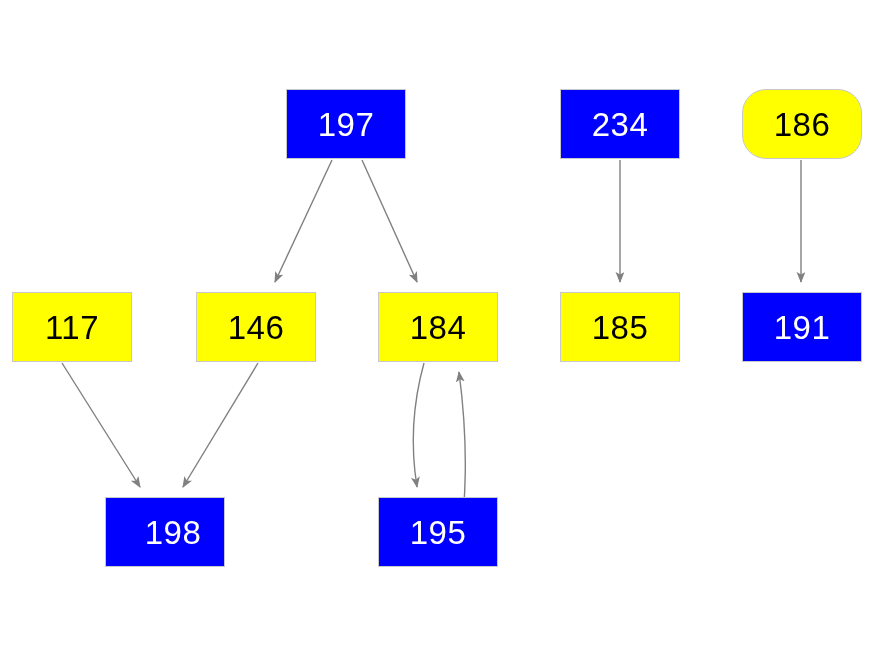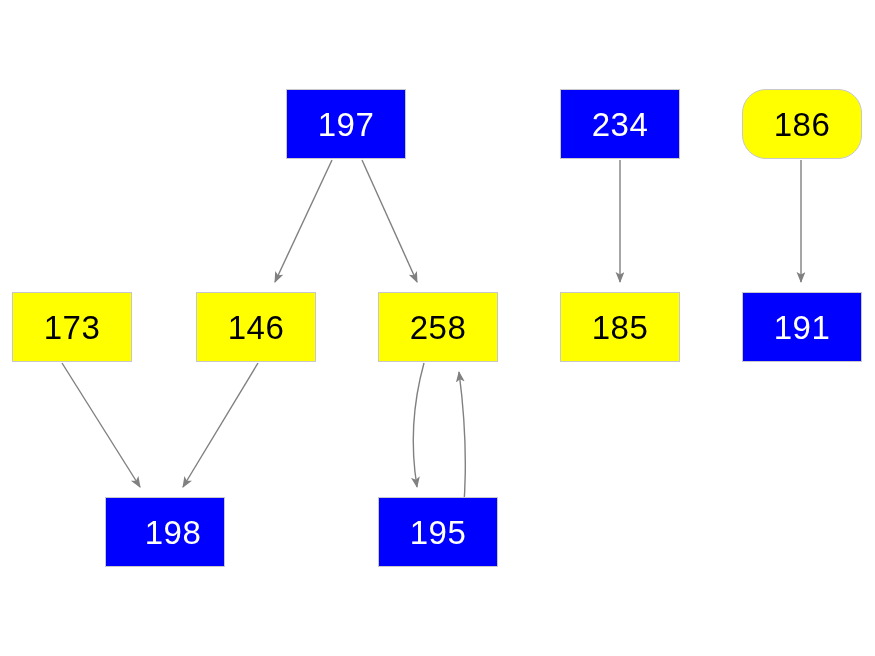--- a/index.html
+++ b/index.html
@@ -76,27 +76,27 @@
       <div class="graph-node node-blue" style="left: 286px; top: 89px; width: 120px; height: 70px;">
         <span class="node-label">197</span>
       </div>
       <div class="graph-node node-blue" style="left: 560px; top: 89px; width: 120px; height: 70px;">
         <span class="node-label">234</span>
       </div>
       <div class="graph-node node-yellow" style="left: 742px; top: 89px; width: 120px; height: 70px; border-radius: 24px;">
         <span class="node-label">186</span>
       </div>
       <div class="graph-node node-yellow" style="left: 12px; top: 292px; width: 120px; height: 70px;">
-        <span class="node-label">173</span>
+        <span class="node-label">117</span>
       </div>
       <div class="graph-node node-yellow" style="left: 196px; top: 292px; width: 120px; height: 70px;">
         <span class="node-label">146</span>
       </div>
       <div class="graph-node node-yellow" style="left: 378px; top: 292px; width: 120px; height: 70px;">
-        <span class="node-label">258</span>
+        <span class="node-label">184</span>
       </div>
       <div class="graph-node node-yellow" style="left: 560px; top: 292px; width: 120px; height: 70px;">
         <span class="node-label">185</span>
       </div>
       <div class="graph-node node-blue" style="left: 742px; top: 292px; width: 120px; height: 70px;">
         <span class="node-label">191</span>
       </div>
       <div class="graph-node node-blue" style="left: 105px; top: 497px; width: 120px; height: 70px; padding-left: 16px;">
         <span class="node-label">198</span>
       </div>

